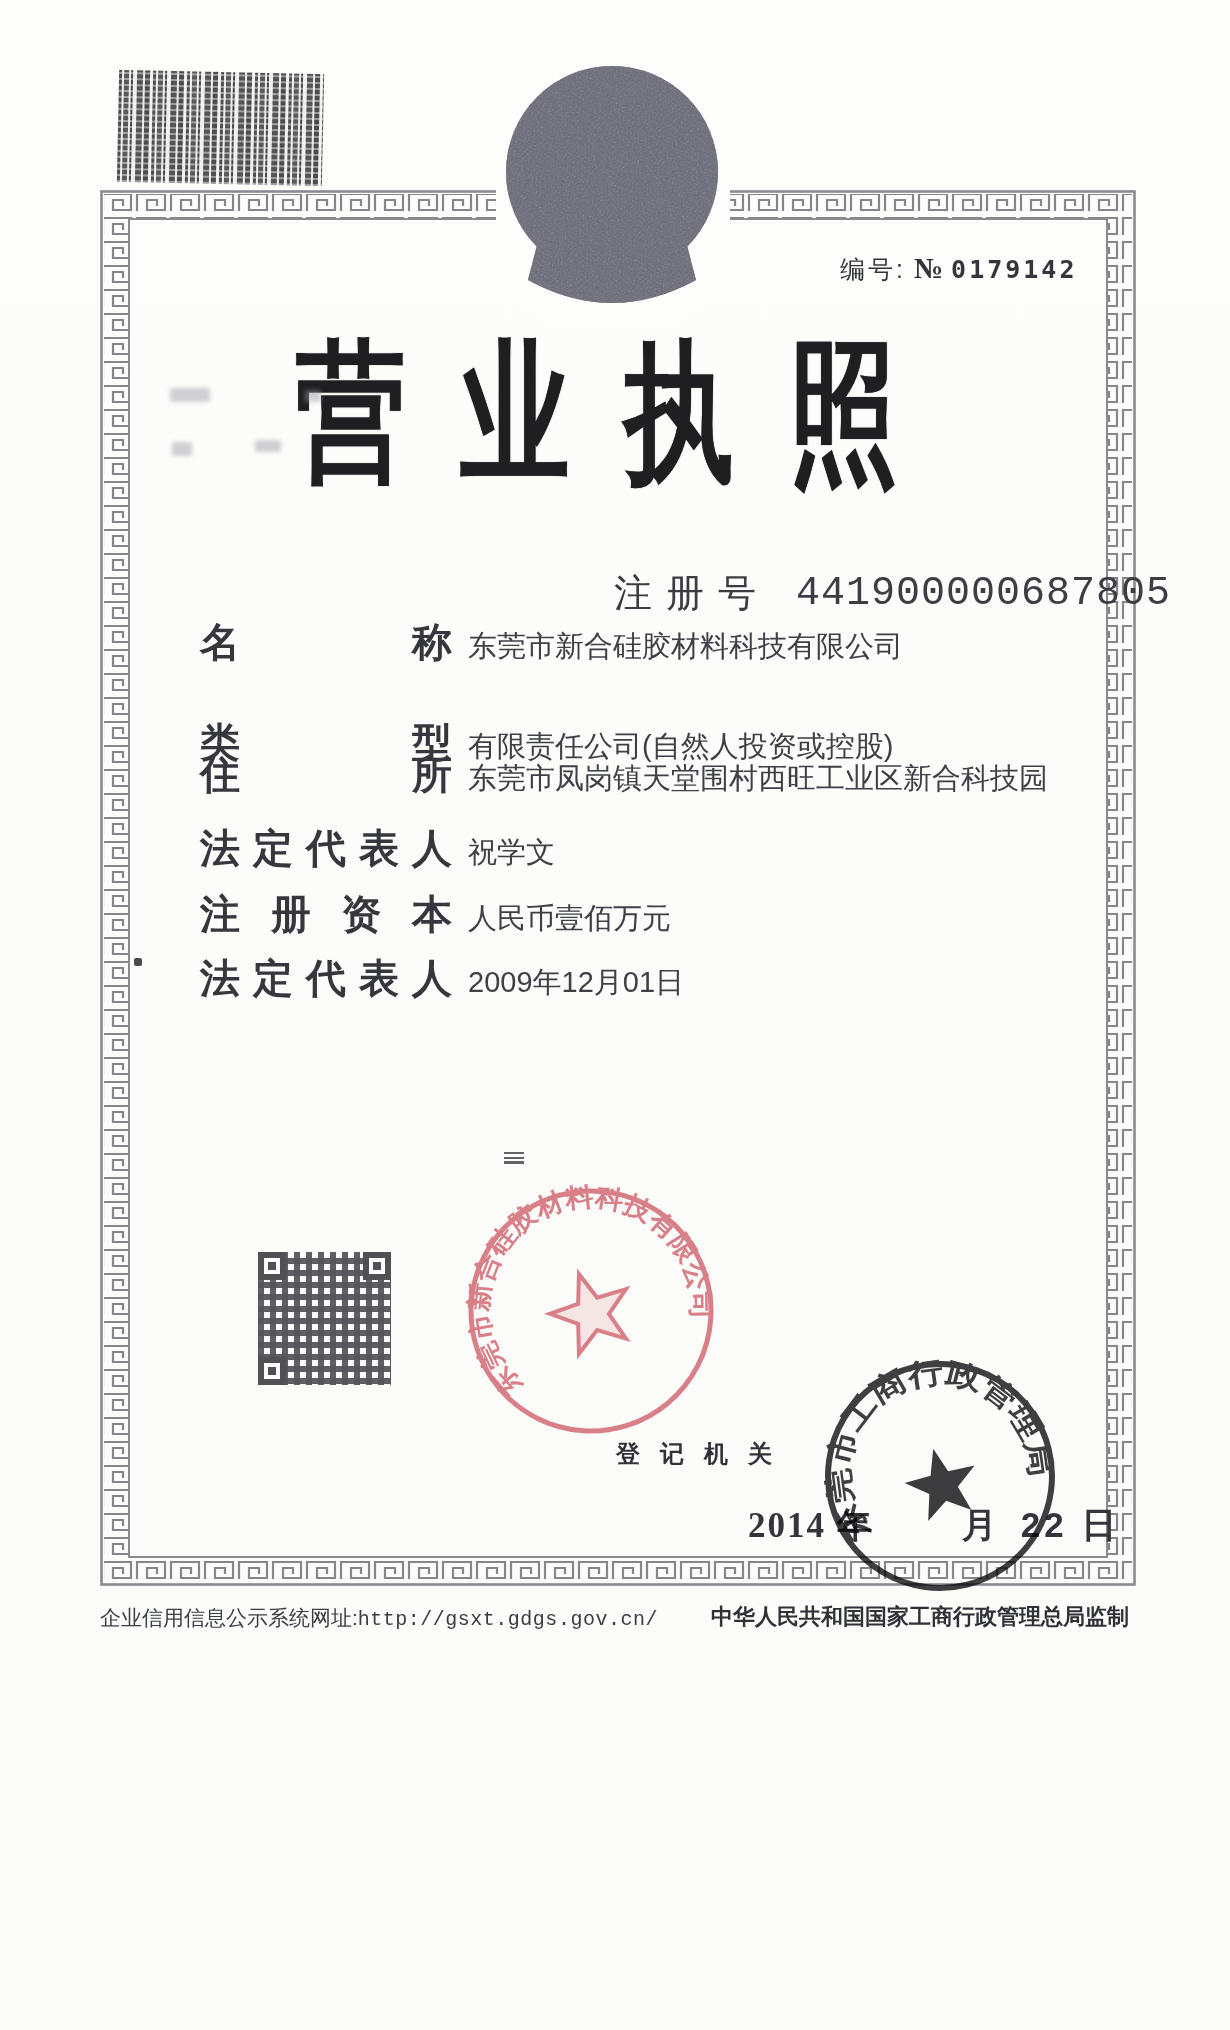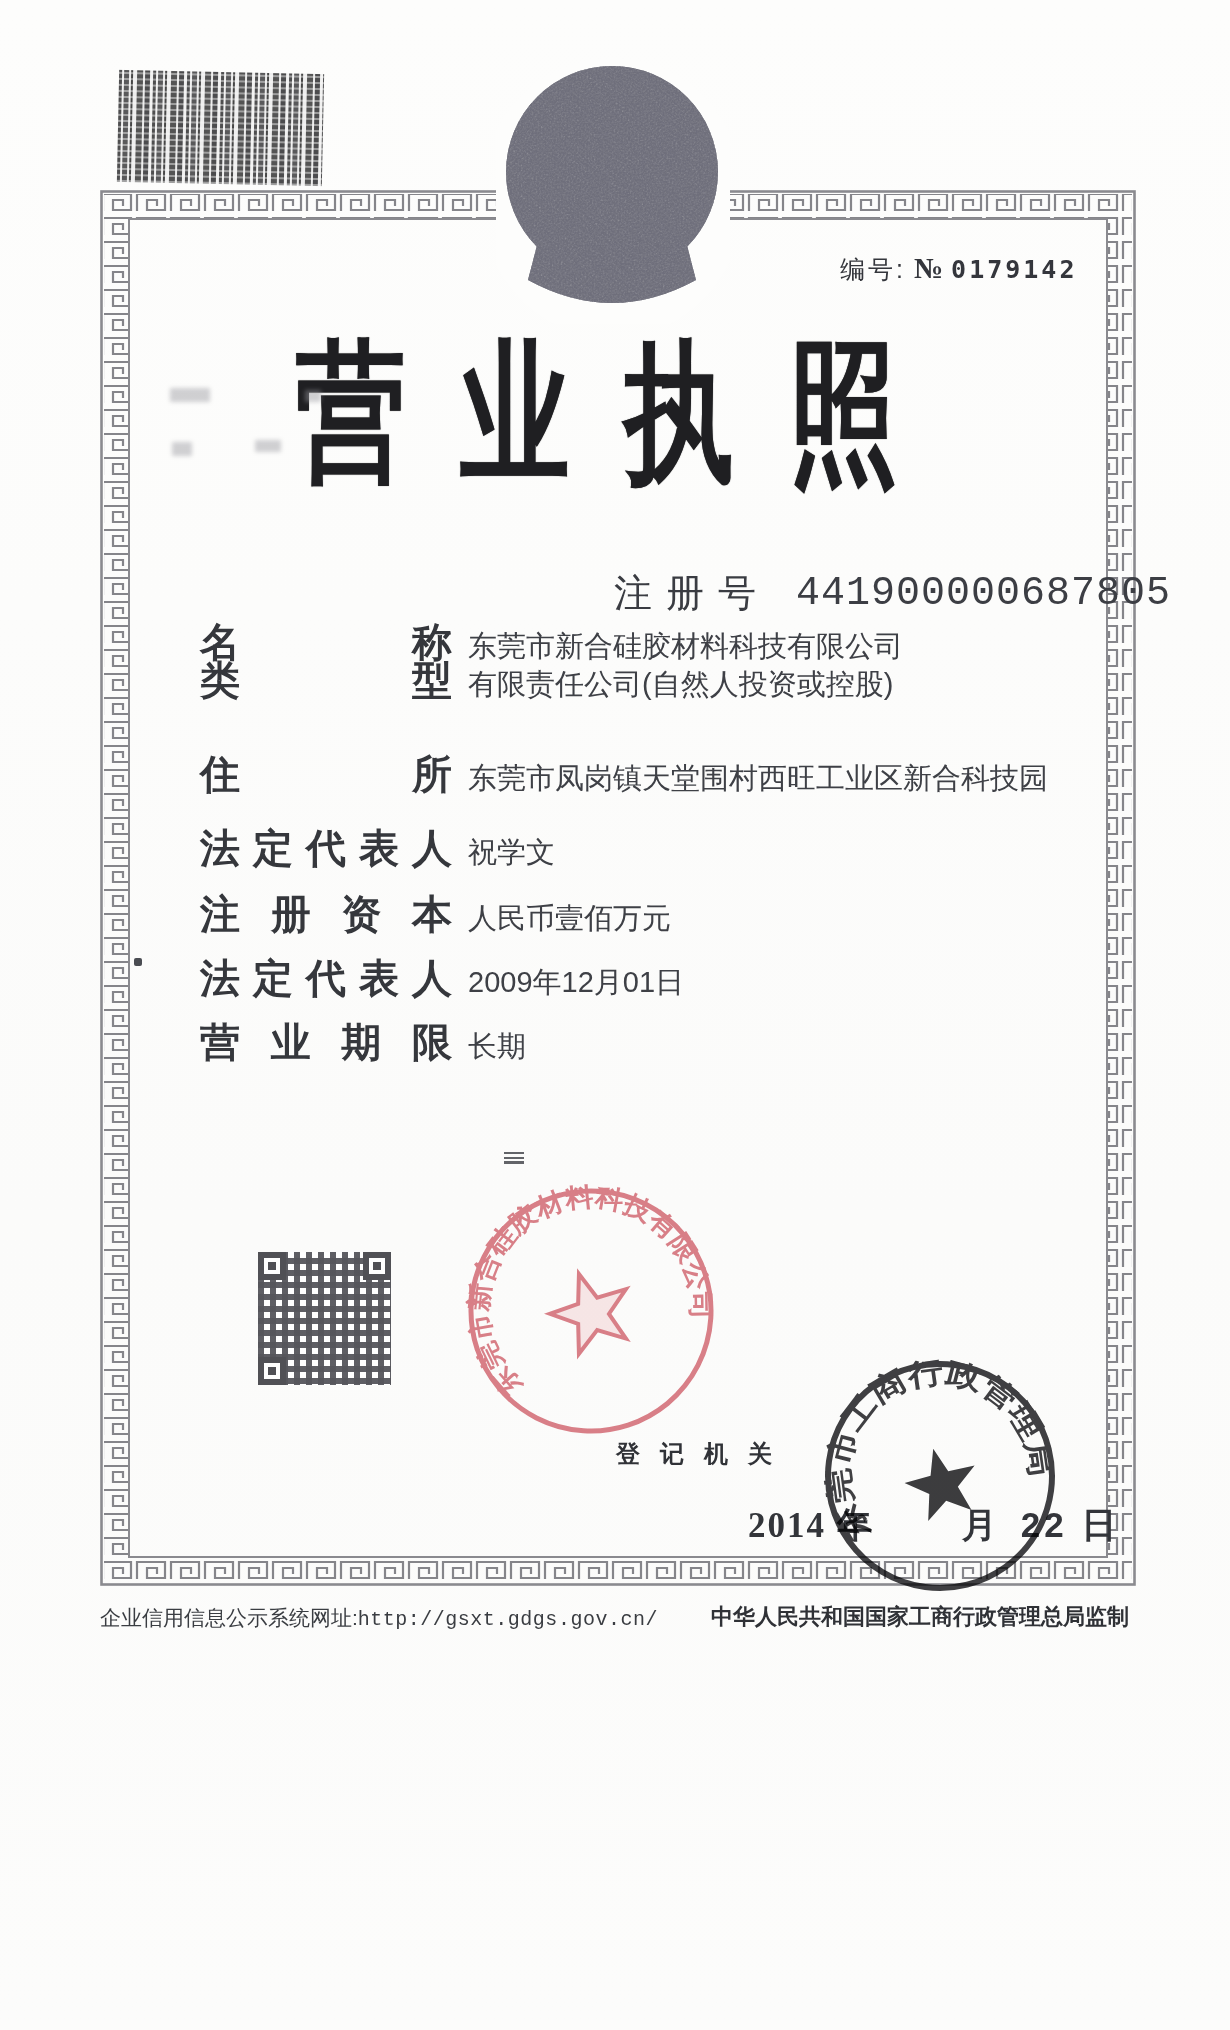--- a/index.html
+++ b/index.html
@@ -148,43 +148,39 @@
 
   <div class="regno">
     <span class="lab">注册号</span>
     <span class="num">441900000687805</span>
   </div>
 
   <div class="row" style="top:620px">
     <span class="lbl">名称</span>
     <span class="val">东莞市新合硅胶材料科技有限公司</span>
   </div>
-  <div class="row" style="top:658px">
+  <div class="row" style="top:720px">
     <span class="lbl">类型</span>
     <span class="val">有限责任公司(自然人投资或控股)</span>
   </div>
   <div class="row" style="top:752px">
     <span class="lbl">住所</span>
     <span class="val">东莞市凤岗镇天堂围村西旺工业区新合科技园</span>
   </div>
   <div class="row" style="top:826px">
     <span class="lbl">法定代表人</span>
     <span class="val">祝学文</span>
   </div>
   <div class="row" style="top:892px">
     <span class="lbl">注册资本</span>
     <span class="val">人民币壹佰万元</span>
   </div>
   <div class="row" style="top:956px">
     <span class="lbl">法定代表人</span>
     <span class="val">2009年12月01日</span>
-  </div>
-  <div class="row" style="top:1020px">
-    <span class="lbl">营业期限</span>
-    <span class="val">长期</span>
   </div>
 
   <div class="qr">
     <div class="finder f-tl"></div>
     <div class="finder f-tr"></div>
     <div class="finder f-bl"></div>
   </div>
 
   <div class="stamp-red">
     <svg width="258" height="258" viewBox="0 0 258 258">

